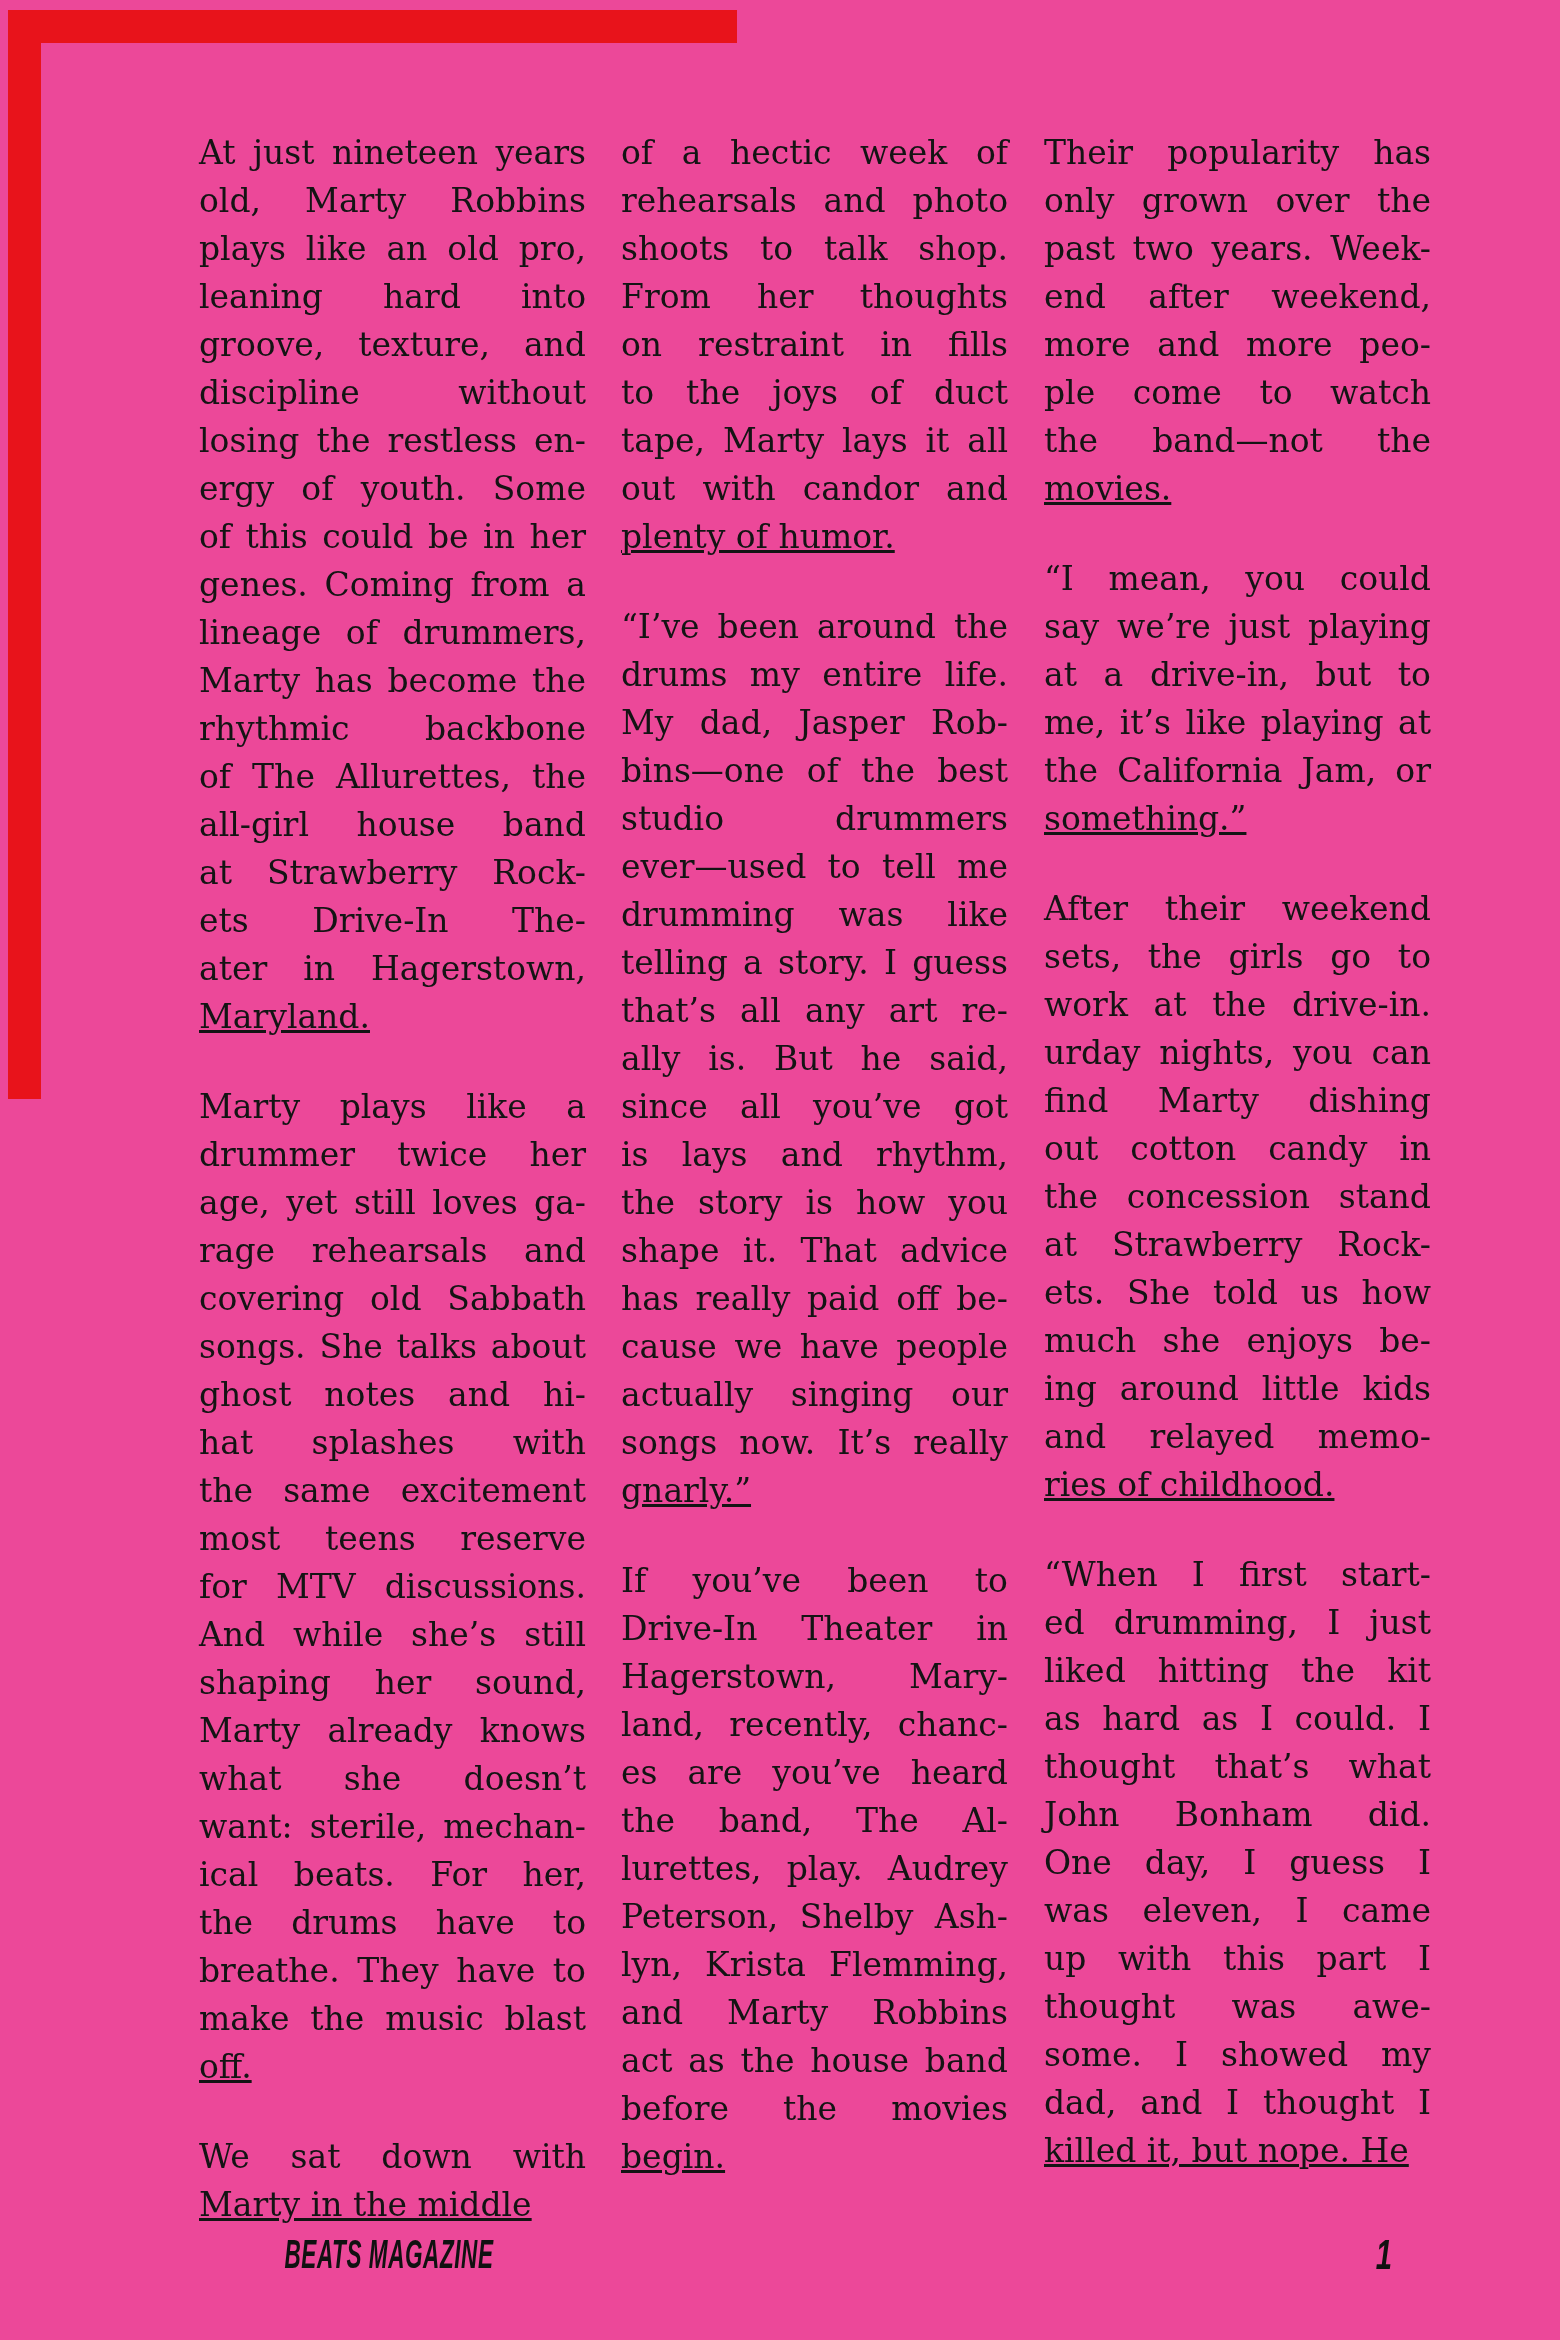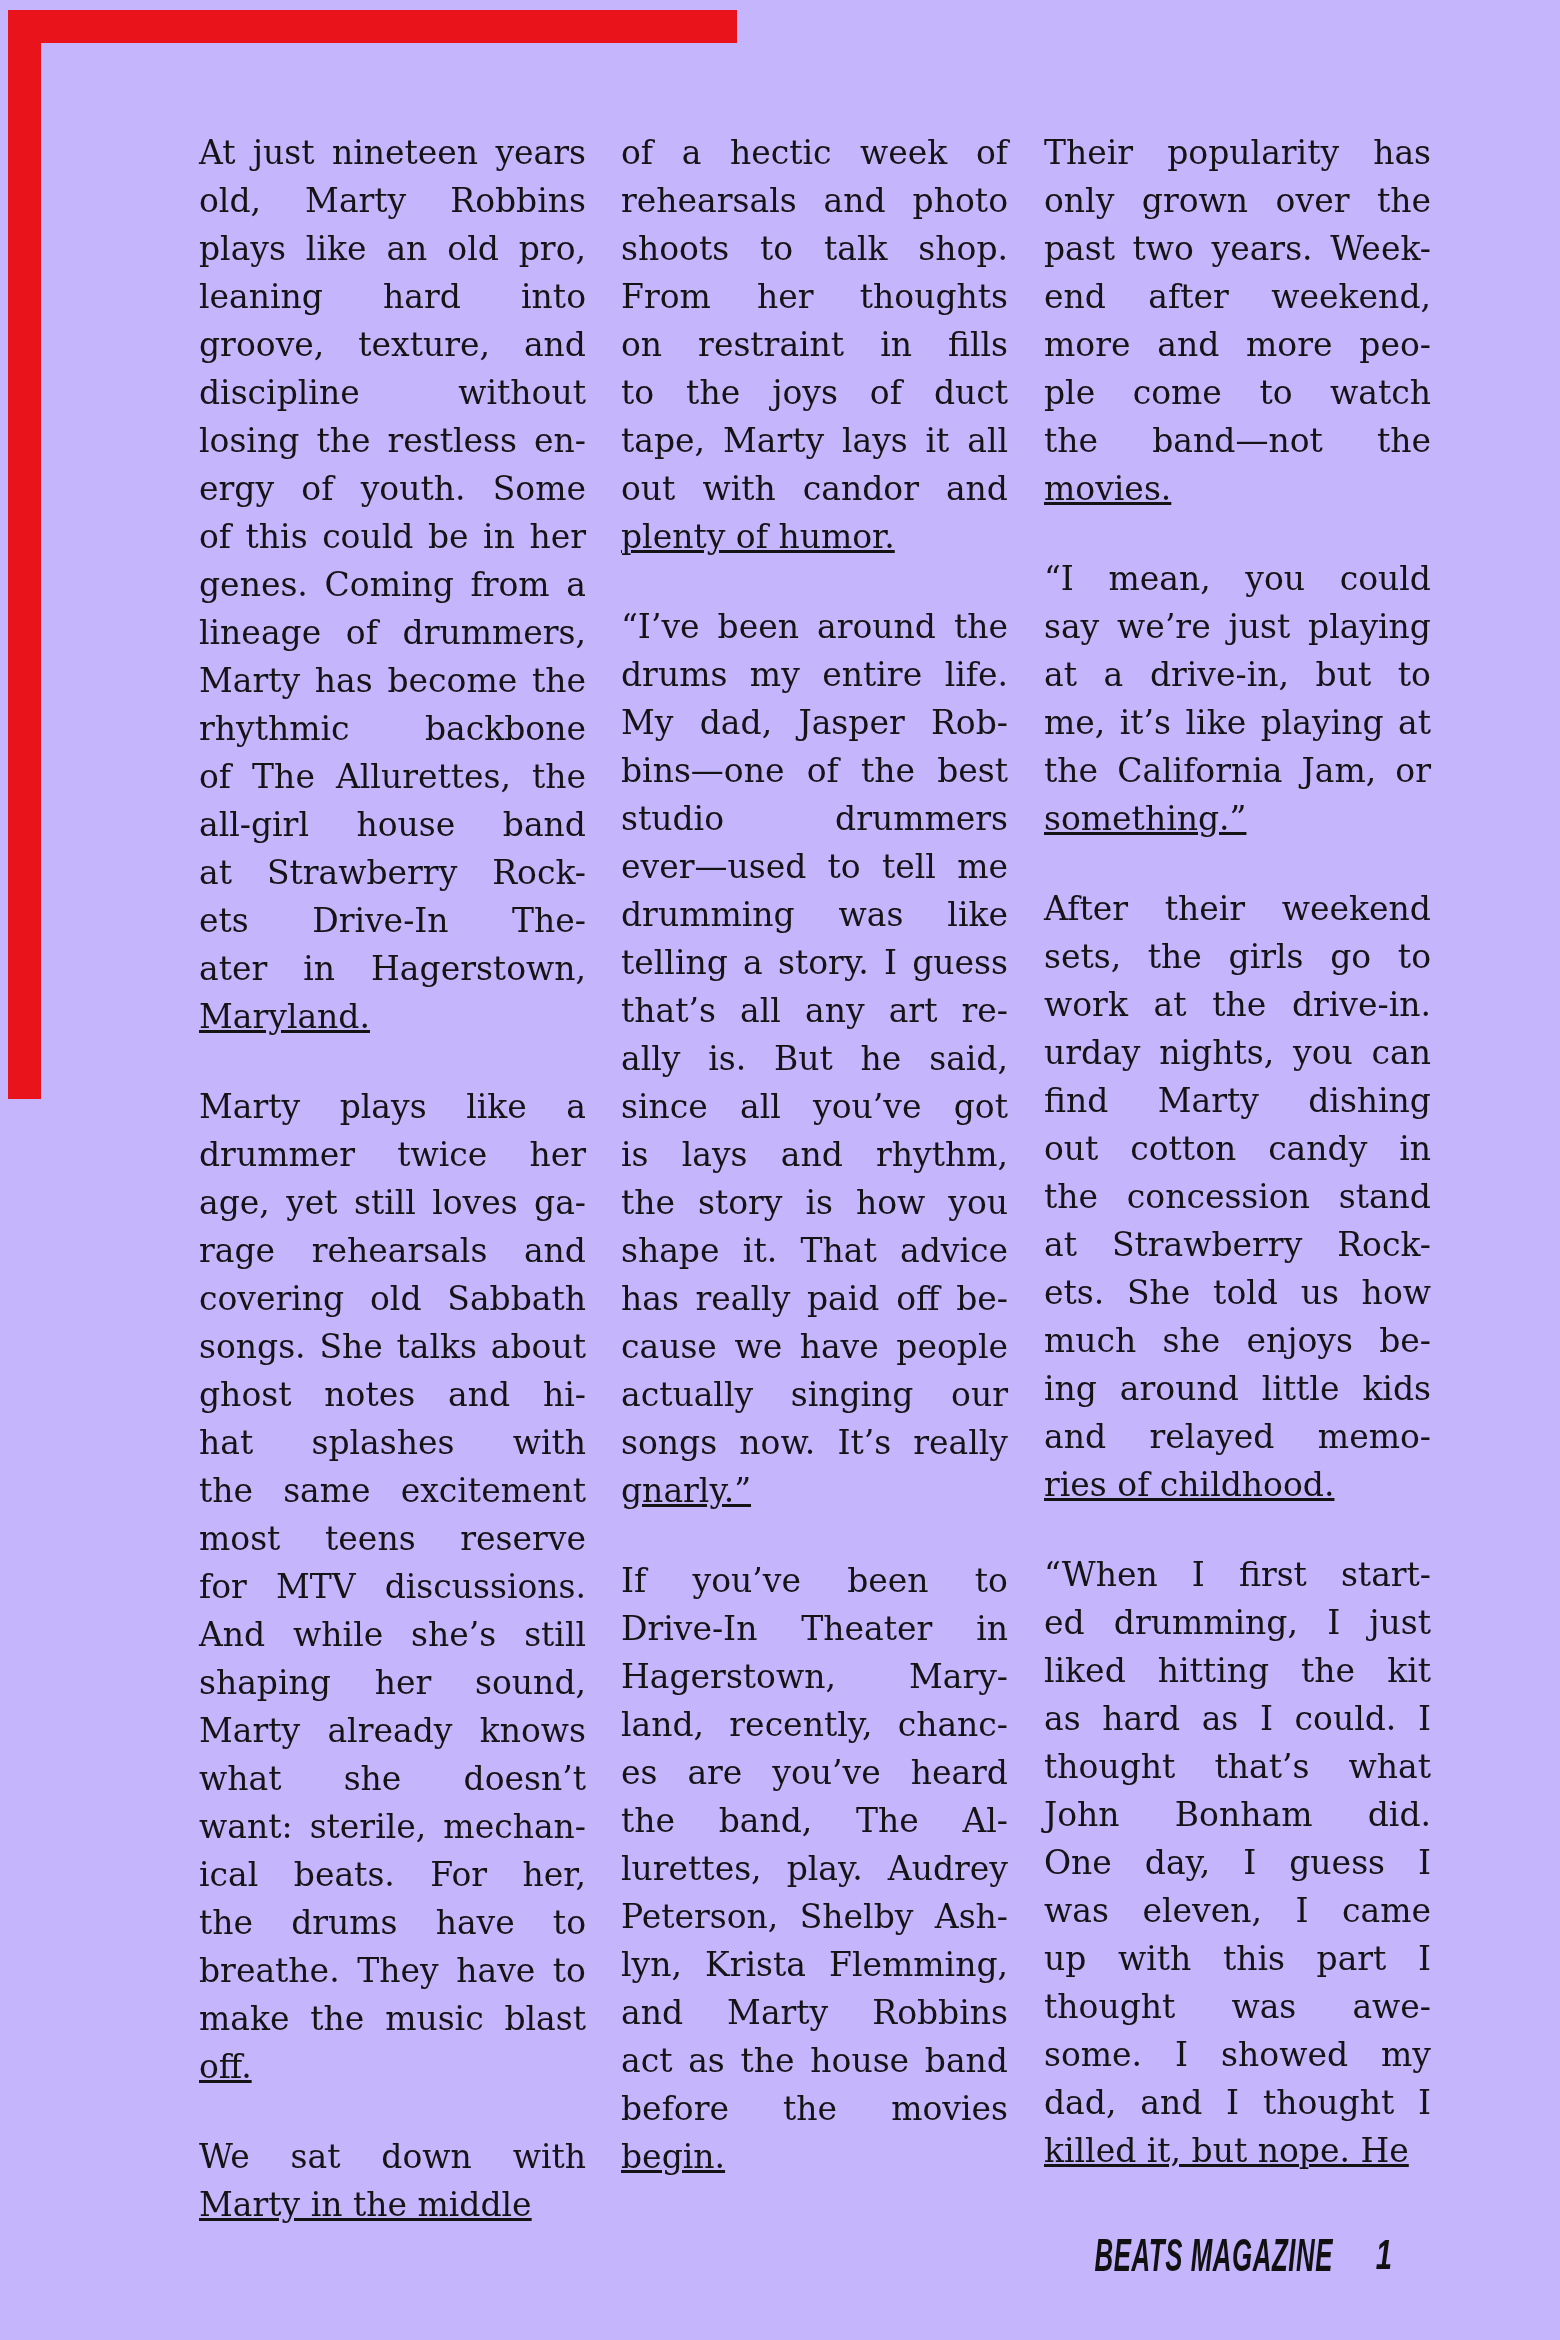--- a/index.html
+++ b/index.html
@@ -31,26 +31,26 @@
   .para:last-child { margin-bottom: 0; }
   .line { text-align: justify; text-align-last: justify; white-space: normal; }
   .line.end { text-align-last: left; text-decoration: underline; }
 
   .footer-title {
     position: absolute;
     left: 199px;
     width: 1232px;
     top: 2231px;
     height: 51px;
-    text-align: right;
+    text-align: left;
     color: #111111;
     font-family: "Liberation Sans", sans-serif;
     font-weight: bold;
     font-style: italic;
-    font-size: 47px;
+    font-size: 41px;
     line-height: 47px;
   }
   .footer-title .squeeze {
     display: inline-block;
     transform: scaleX(0.55);
     transform-origin: 50% 50%;
     letter-spacing: 1px;
   }
   .footer-pagenum {
     position: absolute;
@@ -65,21 +65,21 @@
   }
   .footer-pagenum .squeeze {
     display: inline-block;
     transform: scaleX(0.68);
     transform-origin: 100% 50%;
   }
 </style>
 </head>
 <body>
 
-<div class="page" style="background: #c4b5fd;">
+<div class="page" style="background: #ec4899;">
 
   <div class="accent-bar top" style="background: rgb(232, 19, 27);"></div>
   <div class="accent-bar left" style="background: rgb(232, 19, 27);"></div>
 
   <div class="col c1" style="color: rgb(20, 20, 20);">
       <div class="para">
         <div class="line">At just nineteen years</div>
         <div class="line">old, Marty Robbins</div>
         <div class="line">plays like an old pro,</div>
         <div class="line">leaning hard into</div>

